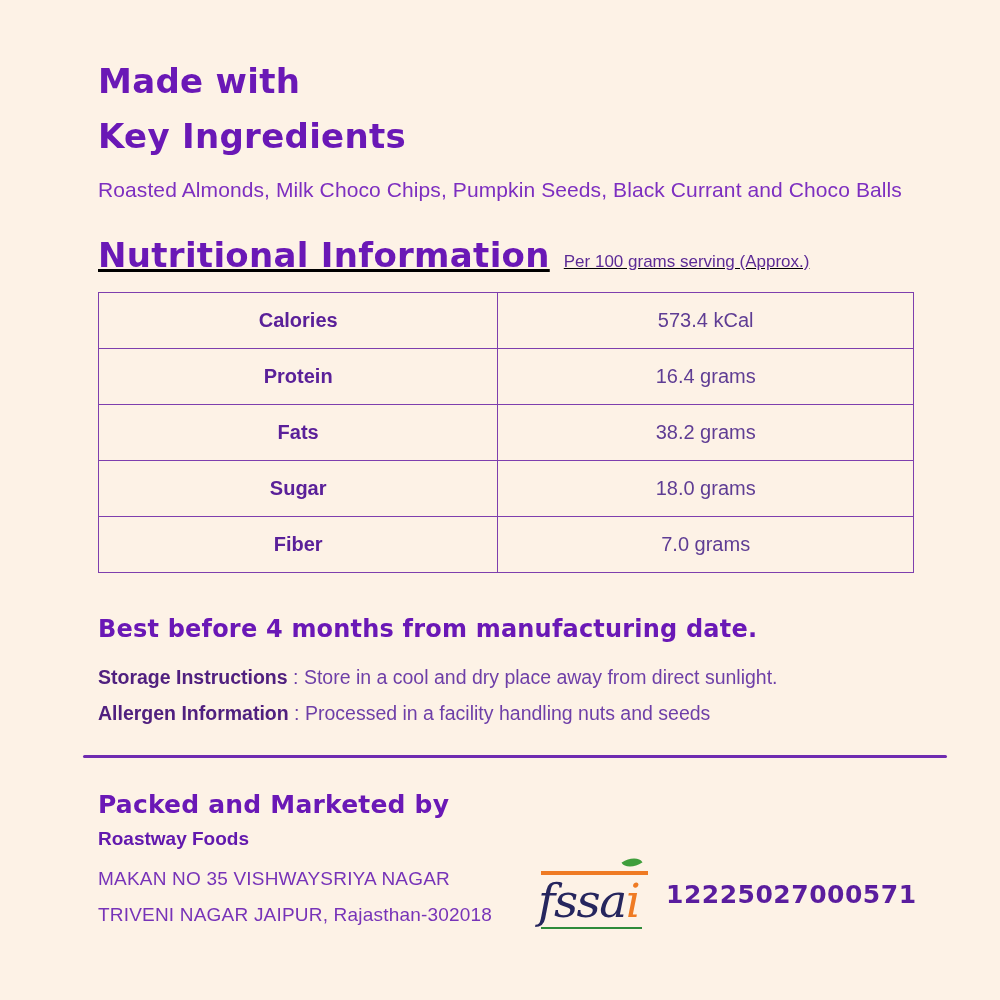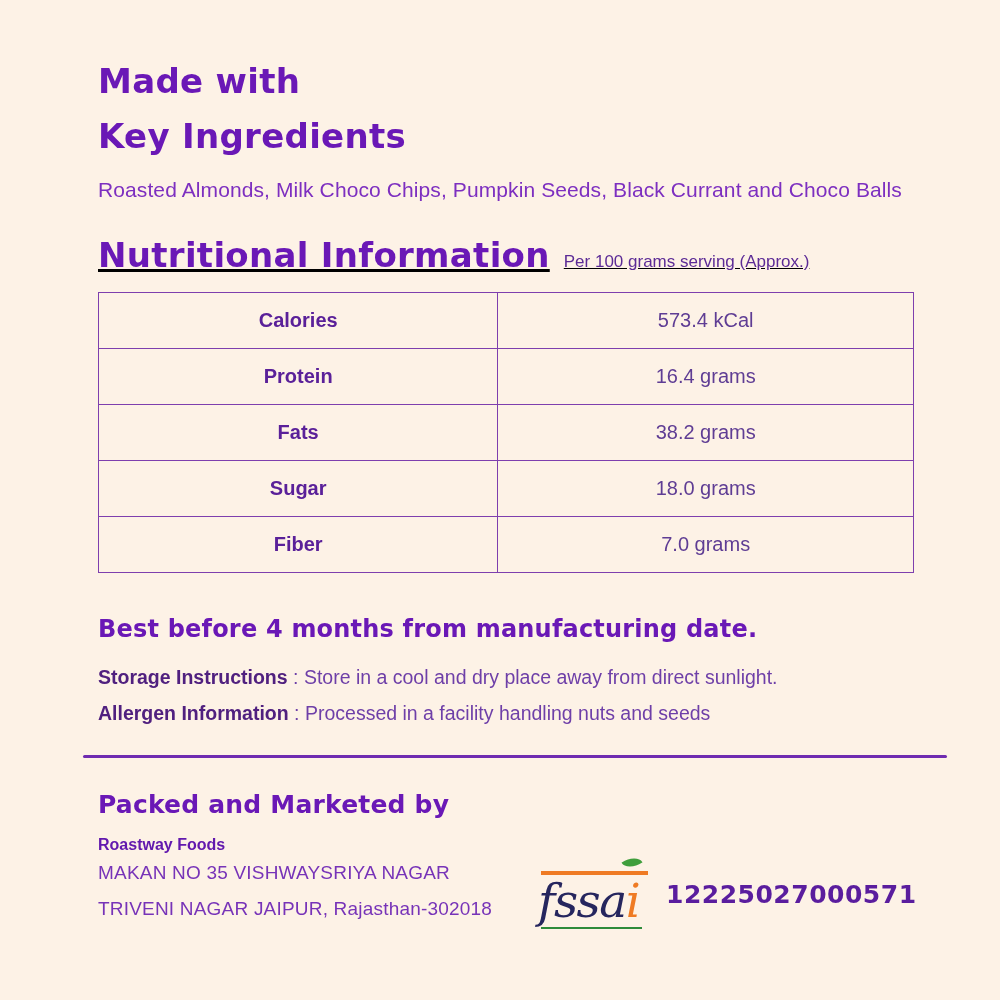--- a/index.html
+++ b/index.html
@@ -57,22 +57,22 @@
   .note-line .lbl{font-weight:bold;color:var(--bold-dark);}
   .divider{
     position:relative;margin-top:30px;margin-left:-15px;
     width:864px;height:3px;background:#6f2bb0;border-radius:2px;
   }
   .footer{margin-top:32px;}
   .packed-title{
     font-size:25px;font-weight:800;color:var(--accent);
     font-family:"DejaVu Sans", sans-serif;letter-spacing:.2px;
   }
-  .company{margin-top:17px;font-size:16px;font-weight:bold;color:#6219ae;}
-  .addr{margin-top:8px;font-size:19px;color:#7733b8;letter-spacing:.2px;}
+  .company{margin-top:9px;font-size:19px;font-weight:bold;color:#6219ae;}
+  .addr{margin-top:18px;font-size:19px;color:#7733b8;letter-spacing:.2px;}
   .addr + .addr{margin-top:14px;}
   .fssai-row{
     position:absolute;left:538px;top:856px;
     display:flex;align-items:center;gap:16px;justify-content:center;
   }
   .fssai-logo{
     position:relative;width:112px;height:76px;
     font-family:"DejaVu Serif", serif;font-style:italic;
   }
   .fssai-word{

